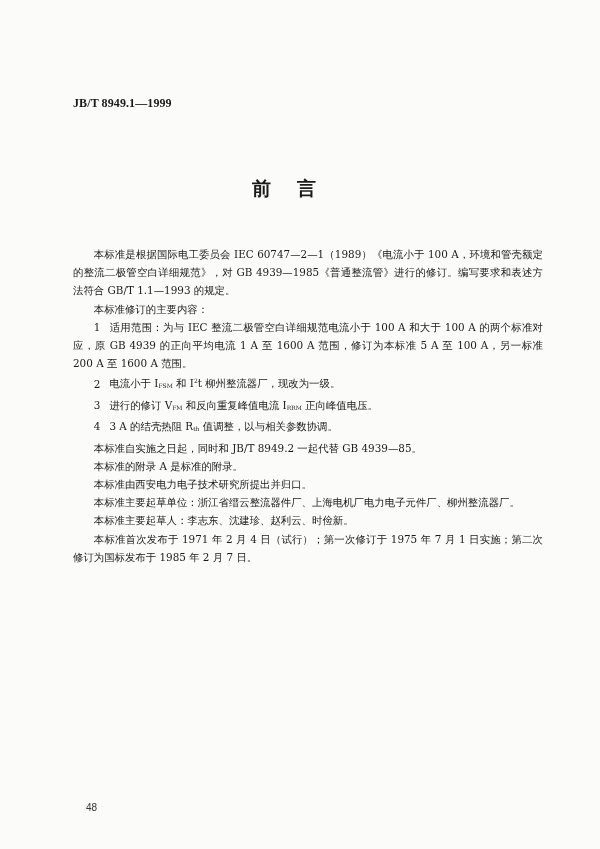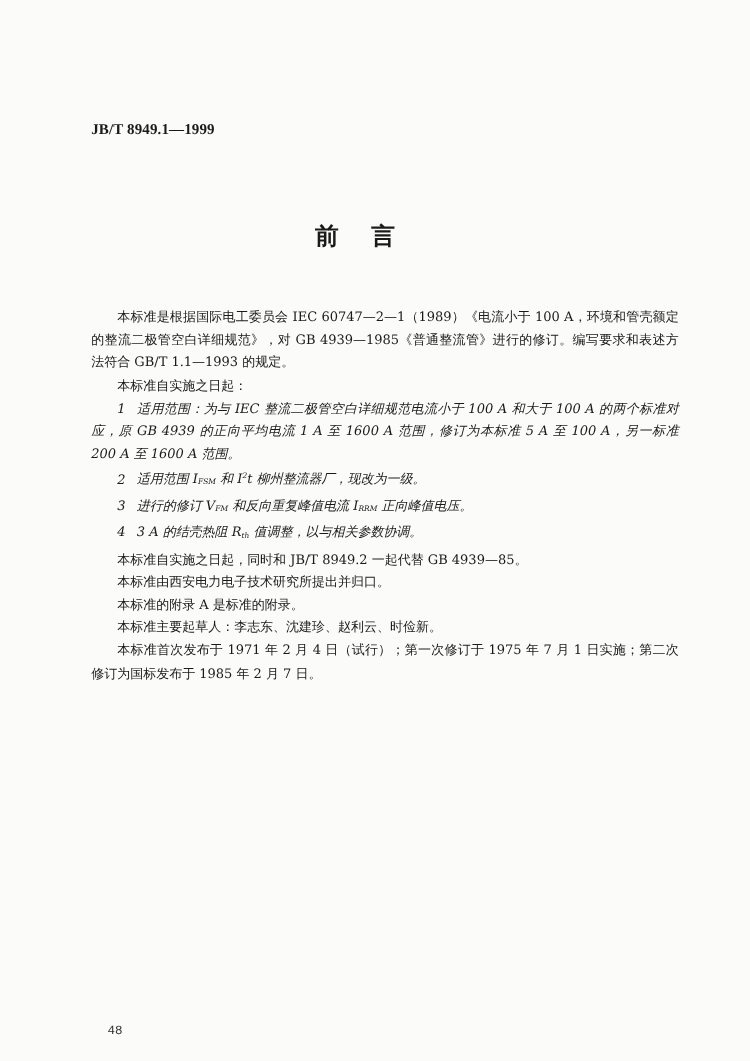--- a/index.html
+++ b/index.html
@@ -14,53 +14,54 @@
     }
     .title {
       position: absolute; left: 0; width: 568px; top: 176px; text-align: center;
       font-size: 19px; font-weight: bold; letter-spacing: 26px; text-indent: 26px;
     }
     .body-text {
       position: absolute; left: 73px; top: 218px; width: 470px;
       font-size: 10.4px; line-height: 18.2px; text-align: justify; margin-top: 27px;
     }
     .para { margin: 0; text-indent: 2em; }
-    .item { margin: 0; text-indent: 2em; font-style: italic; }
+    .item { margin: 0; text-indent: 2em; }
     .item .num { display: inline-block; width: 1.5em; text-indent: 0; }
     .page-num {
-      position: absolute; left: 86px; top: 820px;
-      font-family: Liberation Mono, monospace; font-size: 10px; color: #333;
+      position: absolute; left: 86px; top: 802px;
+      font-family: Liberation Sans, sans-serif; font-size: 10px; color: #333;
     }
     sub { font-size: 6px; vertical-align: -1px; }
     sup { font-size: 6px; }
   </style>
 </head>
 <body>
 
 <div class="doc-id">JB/T 8949.1—1999</div>
 
 <div class="title">前言</div>
 
 <div class="body-text">
   <p class="para">本标准是根据国际电工委员会 IEC 60747—2—1（1989）《电流小于 100 A，环境和管壳额定的整流二极管空白详细规范》，对 GB 4939—1985《普通整流管》进行的修订。编写要求和表述方法符合 GB/T 1.1—1993 的规定。</p>
-  <p class="para">本标准自实施之日起：</p>
+  <p class="para">本标准修订的主要内容：</p>
 
   <p class="item">
     <span class="num">1</span><span>适用范围：为与 IEC 整流二极管空白详细规范电流小于 100 A 和大于 100 A 的两个标准对应，原 GB 4939 的正向平均电流 1 A 至 1600 A 范围，修订为本标准 5 A 至 100 A，另一标准 200 A 至 1600 A 范围。</span>
   </p>
   <p class="item">
-    <span class="num">2</span><span>适用范围 I</span><sub>FSM</sub><span> 和 I</span><sup>2</sup><span>t 柳州整流器厂，现改为一级。</span>
+    <span class="num">2</span><span>电流小于 I</span><sub>FSM</sub><span> 和 I</span><sup>2</sup><span>t 柳州整流器厂，现改为一级。</span>
   </p>
   <p class="item">
     <span class="num">3</span><span>进行的修订 V</span><sub>FM</sub><span> 和反向重复峰值电流 I</span><sub>RRM</sub><span> 正向峰值电压。</span>
   </p>
   <p class="item">
     <span class="num">4</span><span>3 A 的结壳热阻 R</span><sub>th</sub><span> 值调整，以与相关参数协调。</span>
   </p>
 
   <p class="para">本标准自实施之日起，同时和 JB/T 8949.2 一起代替 GB 4939—85。</p>
+  <p class="para">本标准的附录 A 是标准的附录。</p>
   <p class="para">本标准由西安电力电子技术研究所提出并归口。</p>
-  <p class="para">本标准的附录 A 是标准的附录。</p>
+  <p class="para">本标准主要起草单位：浙江省缙云整流器件厂、上海电机厂电力电子元件厂、柳州整流器厂。</p>
   <p class="para">本标准主要起草人：李志东、沈建珍、赵利云、时俭新。</p>
   <p class="para">本标准首次发布于 1971 年 2 月 4 日（试行）；第一次修订于 1975 年 7 月 1 日实施；第二次修订为国标发布于 1985 年 2 月 7 日。</p>
 </div>
 
 <div class="page-num">48</div>
 
 </body></html>

